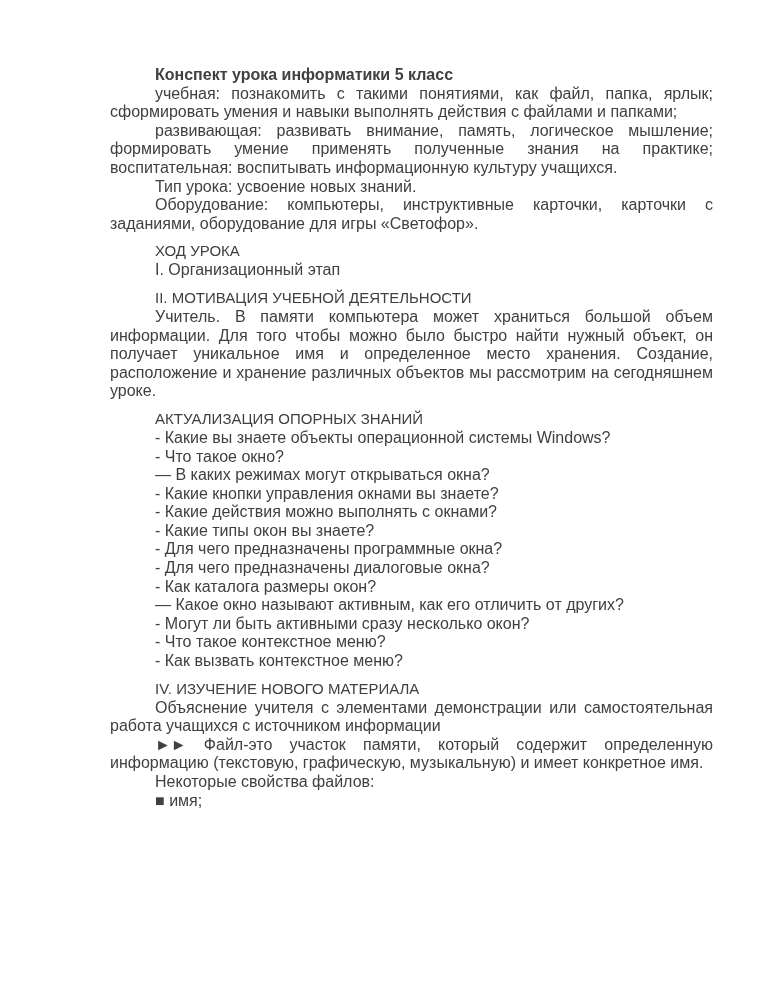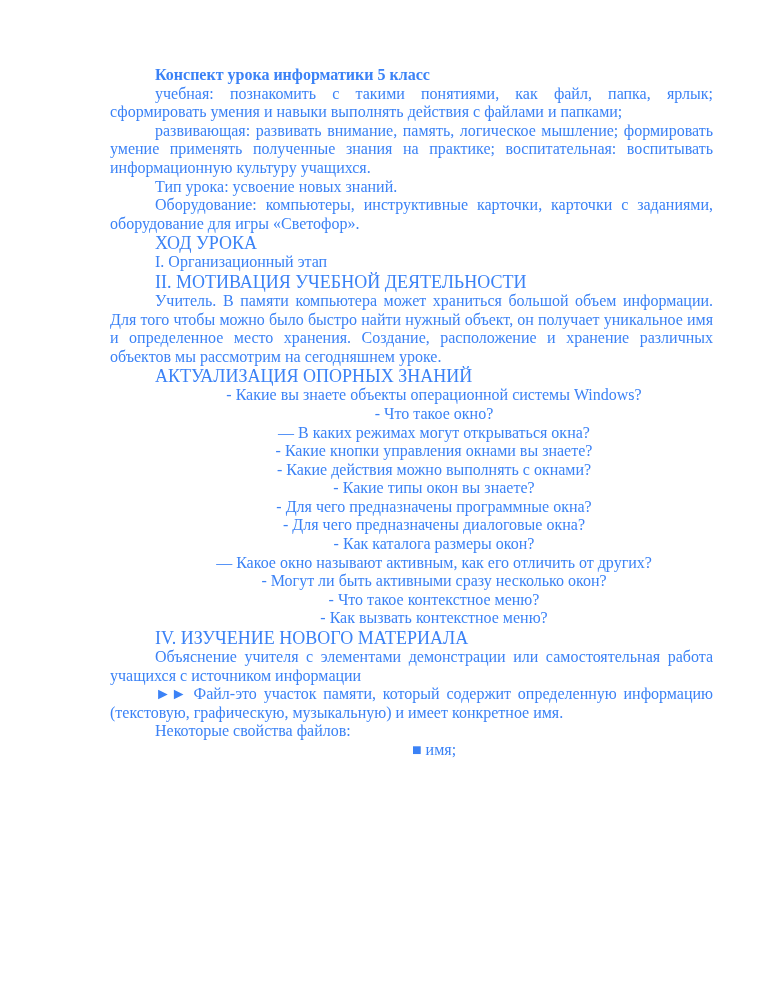--- a/index.html
+++ b/index.html
@@ -2,30 +2,30 @@
 <html><head>
 <meta charset="utf-8">
 <style>
   html, body { margin: 0; padding: 0; background: #ffffff; }
   body { width: 768px; height: 994px; overflow: hidden; position: relative; }
   .page {
     position: absolute;
     left: 110px;
     top: 66px;
     width: 603px;
-    font-family: Liberation Serif, serif;
+    font-family: Liberation Sans, sans-serif;
     font-size: 16px;
     line-height: 18.6px;
-    color: #3b82f6;
+    color: #404040;
   }
   .p { margin: 0; text-align: justify; text-indent: 45px; }
   .p.left { text-align: left; }
   .b { font-weight: bold; }
-  .big { font-size: 18px; line-height: 20px; }
-  .item { margin: 0; text-indent: 45px; text-align: center; }
+  .big { font-size: 15px; line-height: 20px; margin-top: 8px; }
+  .item { margin: 0; text-indent: 45px; text-align: left; }
 </style>
 </head>
 <body>
 
 <div class="page">
   <p class="p left b">Конспект урока информатики 5 класс</p>
   <p class="p">учебная: познакомить с такими понятиями, как файл, папка, ярлык; сформировать умения и навыки выполнять действия с файлами и папками;</p>
   <p class="p">развивающая: развивать внимание, память, логическое мышление; формировать умение применять полученные знания на практике; воспитательная: воспитывать информационную культуру учащихся.</p>
   <p class="p left">Тип урока: усвоение новых знаний.</p>
   <p class="p">Оборудование: компьютеры, инструктивные карточки, карточки с заданиями, оборудование для игры «Светофор».</p>

